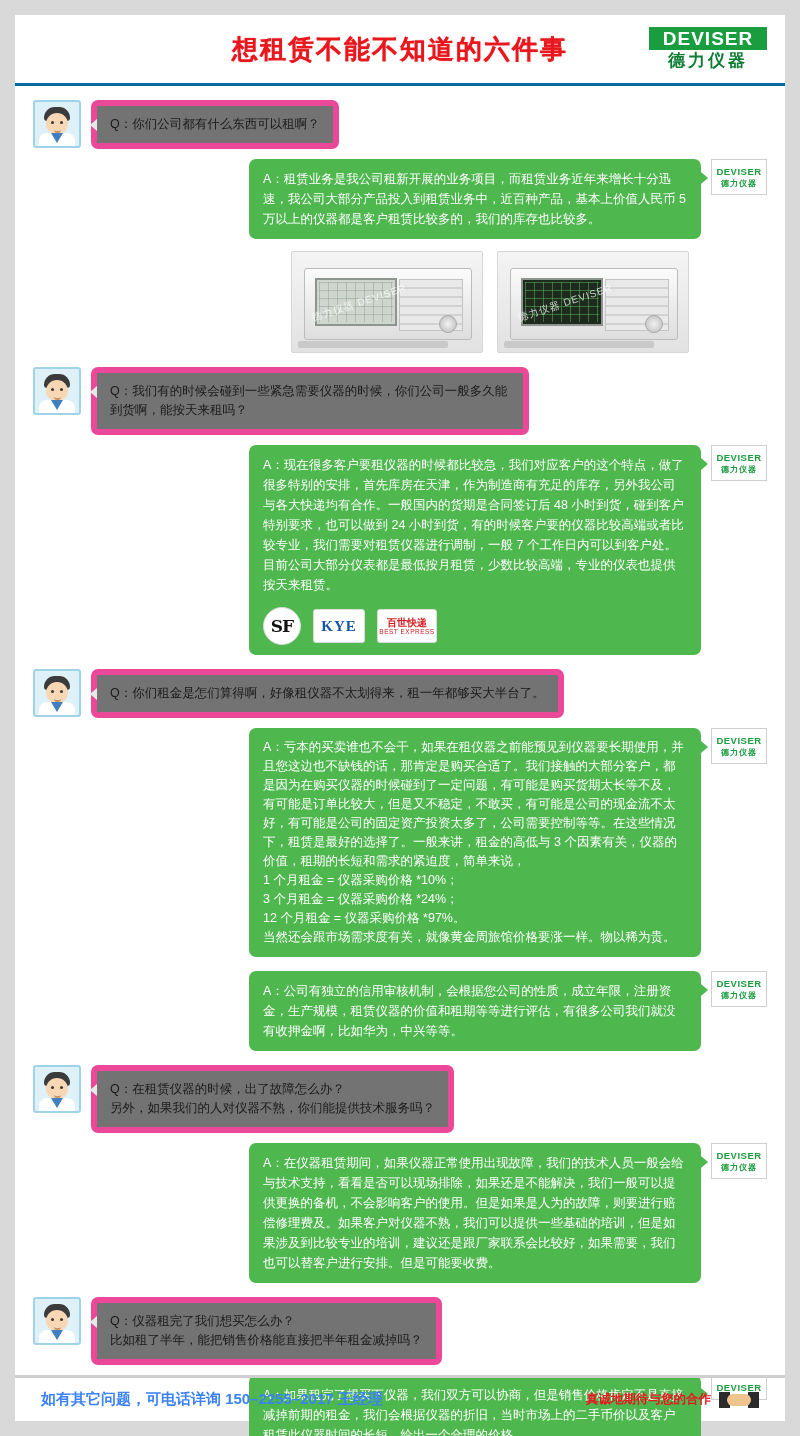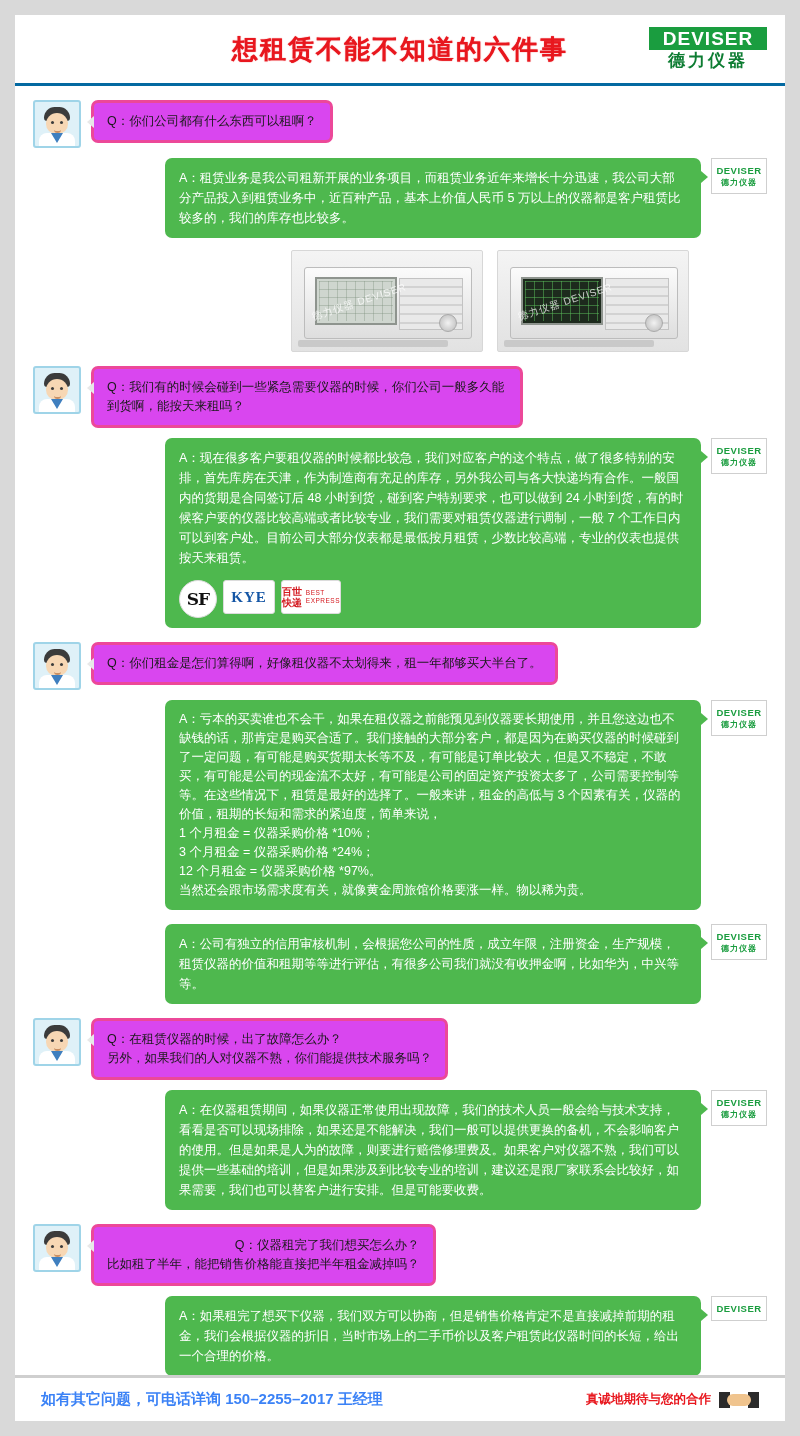--- a/index.html
+++ b/index.html
@@ -92,22 +92,22 @@
     position:absolute;left:4px;top:31px;width:36px;height:14px;
     background:#ffffff;border-radius:8px 8px 0 0;
   }
   .av-collar{
     position:absolute;left:16px;top:31px;width:12px;height:10px;
     background:#3f7fbf;
     clip-path:polygon(0 0,100% 0,50% 100%);
   }
   .q-bubble{
     position:relative;
-    background:#d946ef;
-    border:3px solid #ec4899;
+    background:#737373;
+    border:6px solid #ec4899;
     border-radius:7px;
     padding:9px 13px;
     font-size:12.5px;
     line-height:19px;
     color:#1a1a1a;
     max-width:520px;
   }
   .q-bubble:before{
     content:"";
     position:absolute;left:-7px;top:13px;
@@ -120,21 +120,21 @@
     display:flex;align-items:flex-start;justify-content:flex-end;
   }
   .a-bubble{
     position:relative;
     background:#4eb84e;
     border-radius:7px;
     padding:10px 14px;
     font-size:12.5px;
     line-height:20px;
     color:#ffffff;
-    width:536px;
+    width:452px;
     box-sizing:border-box;
     margin-right:10px;
   }
   .a-bubble:after{
     content:"";
     position:absolute;right:-7px;top:13px;
     border-top:6px solid transparent;
     border-bottom:6px solid transparent;
     border-left:7px solid #4eb84e;
   }
@@ -199,34 +199,34 @@
   }
   .wm{
     position:absolute;left:18px;top:44px;
     font-size:10px;color:rgba(255,255,255,.75);
     transform:rotate(-18deg);
     letter-spacing:1px;
     white-space:nowrap;
   }
   
   .couriers{
-    display:flex;gap:6px;align-items:flex-start;margin-top:12px;
+    display:flex;gap:12px;align-items:center;margin-top:12px;
   }
   .cr{
     background:#fff;border:1px solid #dcdcdc;border-radius:3px;
     width:52px;height:34px;display:flex;align-items:center;justify-content:center;
     box-sizing:border-box;
   }
   .cr.sf{border-radius:50%;width:38px;height:38px;}
   .cr .sf-t{
     font-family:"DejaVu Serif","Liberation Serif",serif;
     font-weight:bold;font-size:17px;color:#111;letter-spacing:-1px;
   }
   .cr .kye-t{font-weight:bold;font-size:15px;color:#1556a5;letter-spacing:1px;font-family:Liberation Serif, serif;}
-  .cr.best{width:60px;}
+  .cr.best{flex-direction:column;width:60px;}
   .cr .best-t{font-size:10px;color:#d4191f;font-weight:bold;line-height:11px;}
   .cr .best-s{font-size:6.5px;color:#d4191f;letter-spacing:.5px;line-height:8px;}
   
   .tight{line-height:19px;}
   
   .footer{
     position:absolute;left:0;right:0;bottom:0;
     height:46px;
     border-top:3px solid #cfcfcf;
     display:flex;align-items:center;
@@ -412,21 +412,21 @@
       <div class="q-row">
         <div class="avatar">
           <div class="av-hair"></div>
             <div class="av-face"></div>
           <div class="av-eye l"></div>
             <div class="av-eye r"></div>
           <div class="av-mouth"></div>
             <div class="av-body"></div>
             <div class="av-collar"></div>
         </div>
-        <div class="q-bubble" style="white-space:pre-line;text-align:right;">Q：仪器租完了我们想买怎么办？
+        <div class="q-bubble" style="white-space:pre-line;">Q：仪器租完了我们想买怎么办？
 比如租了半年，能把销售价格能直接把半年租金减掉吗？</div>
       </div>
       <div class="a-row">
         <div class="a-bubble">A：如果租完了想买下仪器，我们双方可以协商，但是销售价格肯定不是直接减掉前期的租金，我们会根据仪器的折旧，当时市场上的二手币价以及客户租赁此仪器时间的长短，给出一个合理的价格。</div>
         <div class="a-logo">
           <div class="t">DEVISER</div>
 
         </div>
       </div>
     </div>

